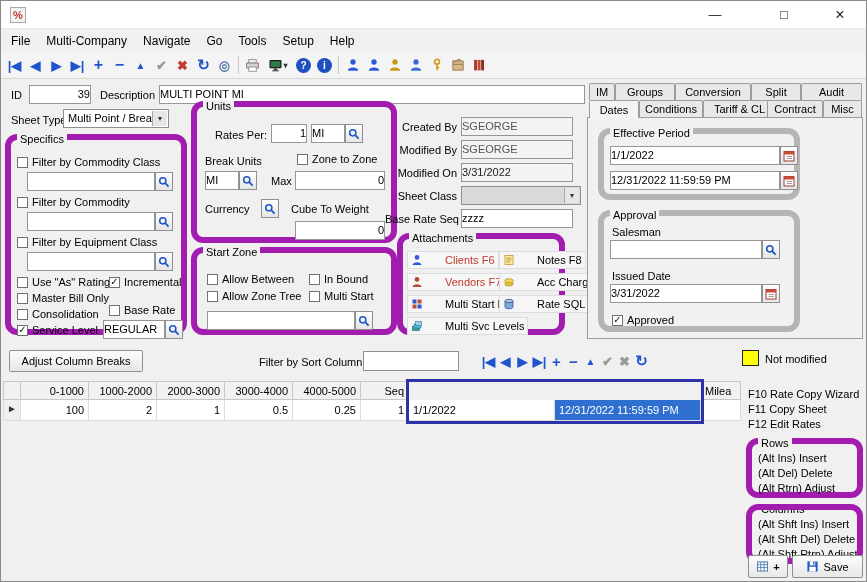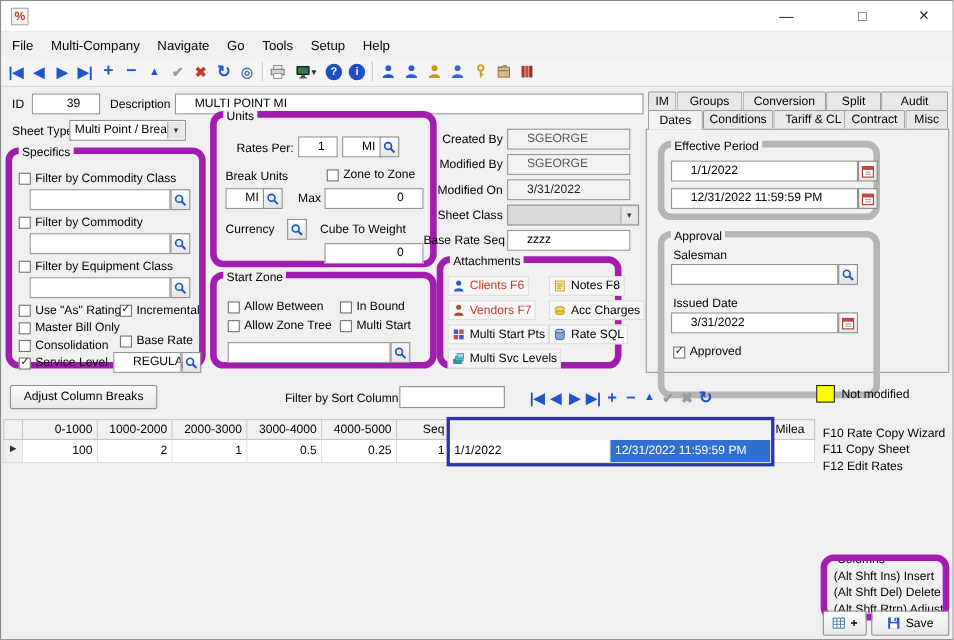--- a/index.html
+++ b/index.html
@@ -12,35 +12,35 @@
   .menubar{position:absolute;left:0;top:28px;right:0;height:23px;background:#f0f0f0;display:flex;align-items:center;padding-left:2px}
   .menu-item{padding:3px 8px;font-size:12px;white-space:nowrap}
   .toolbar{position:absolute;left:0;top:51px;right:0;height:27px;background:#f4f4f4;border-bottom:1px solid #d5d5d5;display:flex;align-items:center;padding:0 3px}
   .tbtn{width:21px;height:22px;display:flex;align-items:center;justify-content:center;font-size:13px;font-weight:bold}
   .tbtn.sm{font-size:10px}
   .tsep{width:1px;height:18px;background:#c9c9c9;margin:0 3px}
   .blue{color:#1f54cc}.gray{color:#9a9a9a}.redx{color:#c23b2e}.slate{color:#5577aa}
   .circ{width:15px;height:15px;border-radius:50%;background:#1f4fc0;color:#fff;font-weight:bold;font-size:10px;display:flex;align-items:center;justify-content:center}
   .lbl{position:absolute;white-space:nowrap}
   .rlbl{position:absolute;white-space:nowrap;text-align:right}
-  .fld{position:absolute;background:#fff;border:1px solid #969696;padding:2px 17px;height:19px;white-space:nowrap;overflow:hidden}
+  .fld{position:absolute;background:#fff;border:1px solid #969696;padding:2px 0;height:19px;white-space:nowrap;overflow:hidden}
   .fld.num{text-align:right}
   .fld.ro{background:#f3f3f3;color:#555}
   .btn-sq{position:absolute;width:18px;height:19px;background:linear-gradient(#fdfdfd,#e6e6e6);border:1px solid #8f8f8f;display:flex;align-items:center;justify-content:center;padding:0}
   .cb{position:absolute;display:flex;align-items:center;gap:4px;white-space:nowrap}
   .cb .box{width:11px;height:11px;background:#fff;border:1px solid #707070;display:flex;align-items:center;justify-content:center;font-size:10px;line-height:1;color:#111;flex:0 0 11px}
   .grp{position:absolute;border:6px solid #a21caf;border-radius:12px}
   .legend{position:absolute;top:-7px;left:6px;background:#f0f0f0;padding:0 3px;white-space:nowrap}
   .select{position:absolute;background:#fff;border:1px solid #8f8f8f;height:19px;padding:2px 18px 2px 4px;white-space:nowrap;overflow:hidden}
   .select.dis{background:#d9d9d9}
   .select .arr{position:absolute;right:1px;top:1px;bottom:1px;width:15px;background:#e6e6e6;border-left:1px solid #aaa;display:flex;align-items:center;justify-content:center;font-size:8px;color:#333}
   .tab{position:absolute;height:17px;background:#e8e8e8;border:1px solid #9c9c9c;border-bottom:none;border-radius:2px 2px 0 0;display:flex;align-items:center;justify-content:center;font-size:11px;overflow:hidden;white-space:nowrap}
   .tab.active{background:#f3f3f3;height:18px;z-index:3}
   .panel{position:absolute;background:#f1f1f1;border:1px solid #9c9c9c}
-  .attach{position:absolute;display:flex;align-items:center;gap:4px;padding:2px 3px;background:#f6f6f6;border:1px solid #ddd;white-space:nowrap}
+  .attach{position:absolute;display:flex;align-items:center;gap:22px;padding:2px 3px;background:#f6f6f6;border:1px solid #ddd;white-space:nowrap}
   .attach .alabel{color:#000}
   .attach .alabel.red{color:#c23b2e}
   .grid-hcell{position:absolute;height:19px;background:#f1f1f1;border:1px solid #c6c6c6;border-left:none;padding:3px 4px;white-space:nowrap;overflow:hidden}
   .grid-cell{position:absolute;height:21px;background:#fff;border-right:1px solid #dcdcdc;border-bottom:1px solid #dcdcdc;padding:4px;white-space:nowrap;overflow:hidden}
   .grid-cell.num,.grid-hcell.num{text-align:right}
   .marker{background:#f0f0f0;color:#333;text-align:center;padding:3px 0;font-size:10px}
   .sel-cell{background:#2f6fd0;color:#fff}
   .sel-box{position:absolute;border:3px solid #2d32a8;pointer-events:none;z-index:5}
   .btn{position:absolute;background:linear-gradient(#fcfcfc,#e7e7e7);border:1px solid #8f8f8f;border-radius:2px;display:flex;align-items:center;justify-content:center;gap:4px;font-size:11px}
   .swatch{position:absolute;width:17px;height:16px;background:#ffff00;border:1px solid #222}
@@ -435,21 +435,21 @@
             <use href="#sym-cal"></use>
           </svg>
         </button>
       <div class="fld" style="left:6px;top:37px;width:170px">12/31/2022 11:59:59 PM</div>
       <button class="btn-sq" style="left:176px;top:37px">
           <svg class="ic" width="12" height="12">
             <use href="#sym-cal"></use>
           </svg>
         </button>
     </div>
-    <div class="grp" style="left:10px;top:92px;width:202px;height:152px;border-color:#b5b5b5">
+    <div class="grp" style="left:10px;top:92px;width:202px;height:122px;border-color:#b5b5b5">
       <span class="legend" style="background:#f1f1f1">Approval</span>
       <span class="lbl" style="left:8px;top:10px">Salesman</span>
       <div class="fld" style="left:6px;top:24px;width:152px"></div>
       <button class="btn-sq" style="left:158px;top:24px">
           <svg class="ic" width="12" height="12">
             <use href="#sym-lookup"></use>
           </svg>
         </button>
       <span class="lbl" style="left:8px;top:54px">Issued Date</span>
       <div class="fld" style="left:6px;top:68px;width:152px">3/31/2022</div>
@@ -499,20 +499,26 @@
   <div class="grid-cell num" style="left:360px;top:399px;width:48px">1</div>
   <div class="grid-cell" style="left:408px;top:399px;width:146px">1/1/2022</div>
   <div class="grid-cell sel-cell" style="left:554px;top:399px;width:146px">12/31/2022 11:59:59 PM</div>
   <div class="grid-cell" style="left:700px;top:399px;width:40px"></div>
 
   <div class="sel-box" style="left:405px;top:378px;width:298px;height:45px"></div>
 
   <span class="lbl" style="left:747px;top:387px">F10 Rate Copy Wizard</span>
   <span class="lbl" style="left:747px;top:402px">F11 Copy Sheet</span>
   <span class="lbl" style="left:747px;top:417px">F12 Edit Rates</span>
+  <div class="grp" style="left:745px;top:437px;width:117px;height:60px">
+    <span class="legend">Rows</span>
+    <span class="lbl" style="left:6px;top:8px">(Alt Ins) Insert</span>
+    <span class="lbl" style="left:6px;top:23px">(Alt Del) Delete</span>
+    <span class="lbl" style="left:6px;top:38px">(Alt Rtrn) Adjust</span>
+  </div>
   <div class="grp" style="left:745px;top:503px;width:117px;height:60px;overflow:hidden">
     <span class="legend">Columns</span>
     <span class="lbl" style="left:6px;top:8px">(Alt Shft Ins) Insert</span>
     <span class="lbl" style="left:6px;top:23px">(Alt Shft Del) Delete</span>
     <span class="lbl" style="left:6px;top:38px">(Alt Shft Rtrn) Adjust</span>
   </div>
   <button class="btn" style="left:747px;top:554px;width:40px;height:23px">
       <svg class="ic" width="13" height="13">
         <use href="#sym-sheet"></use>
       </svg>

